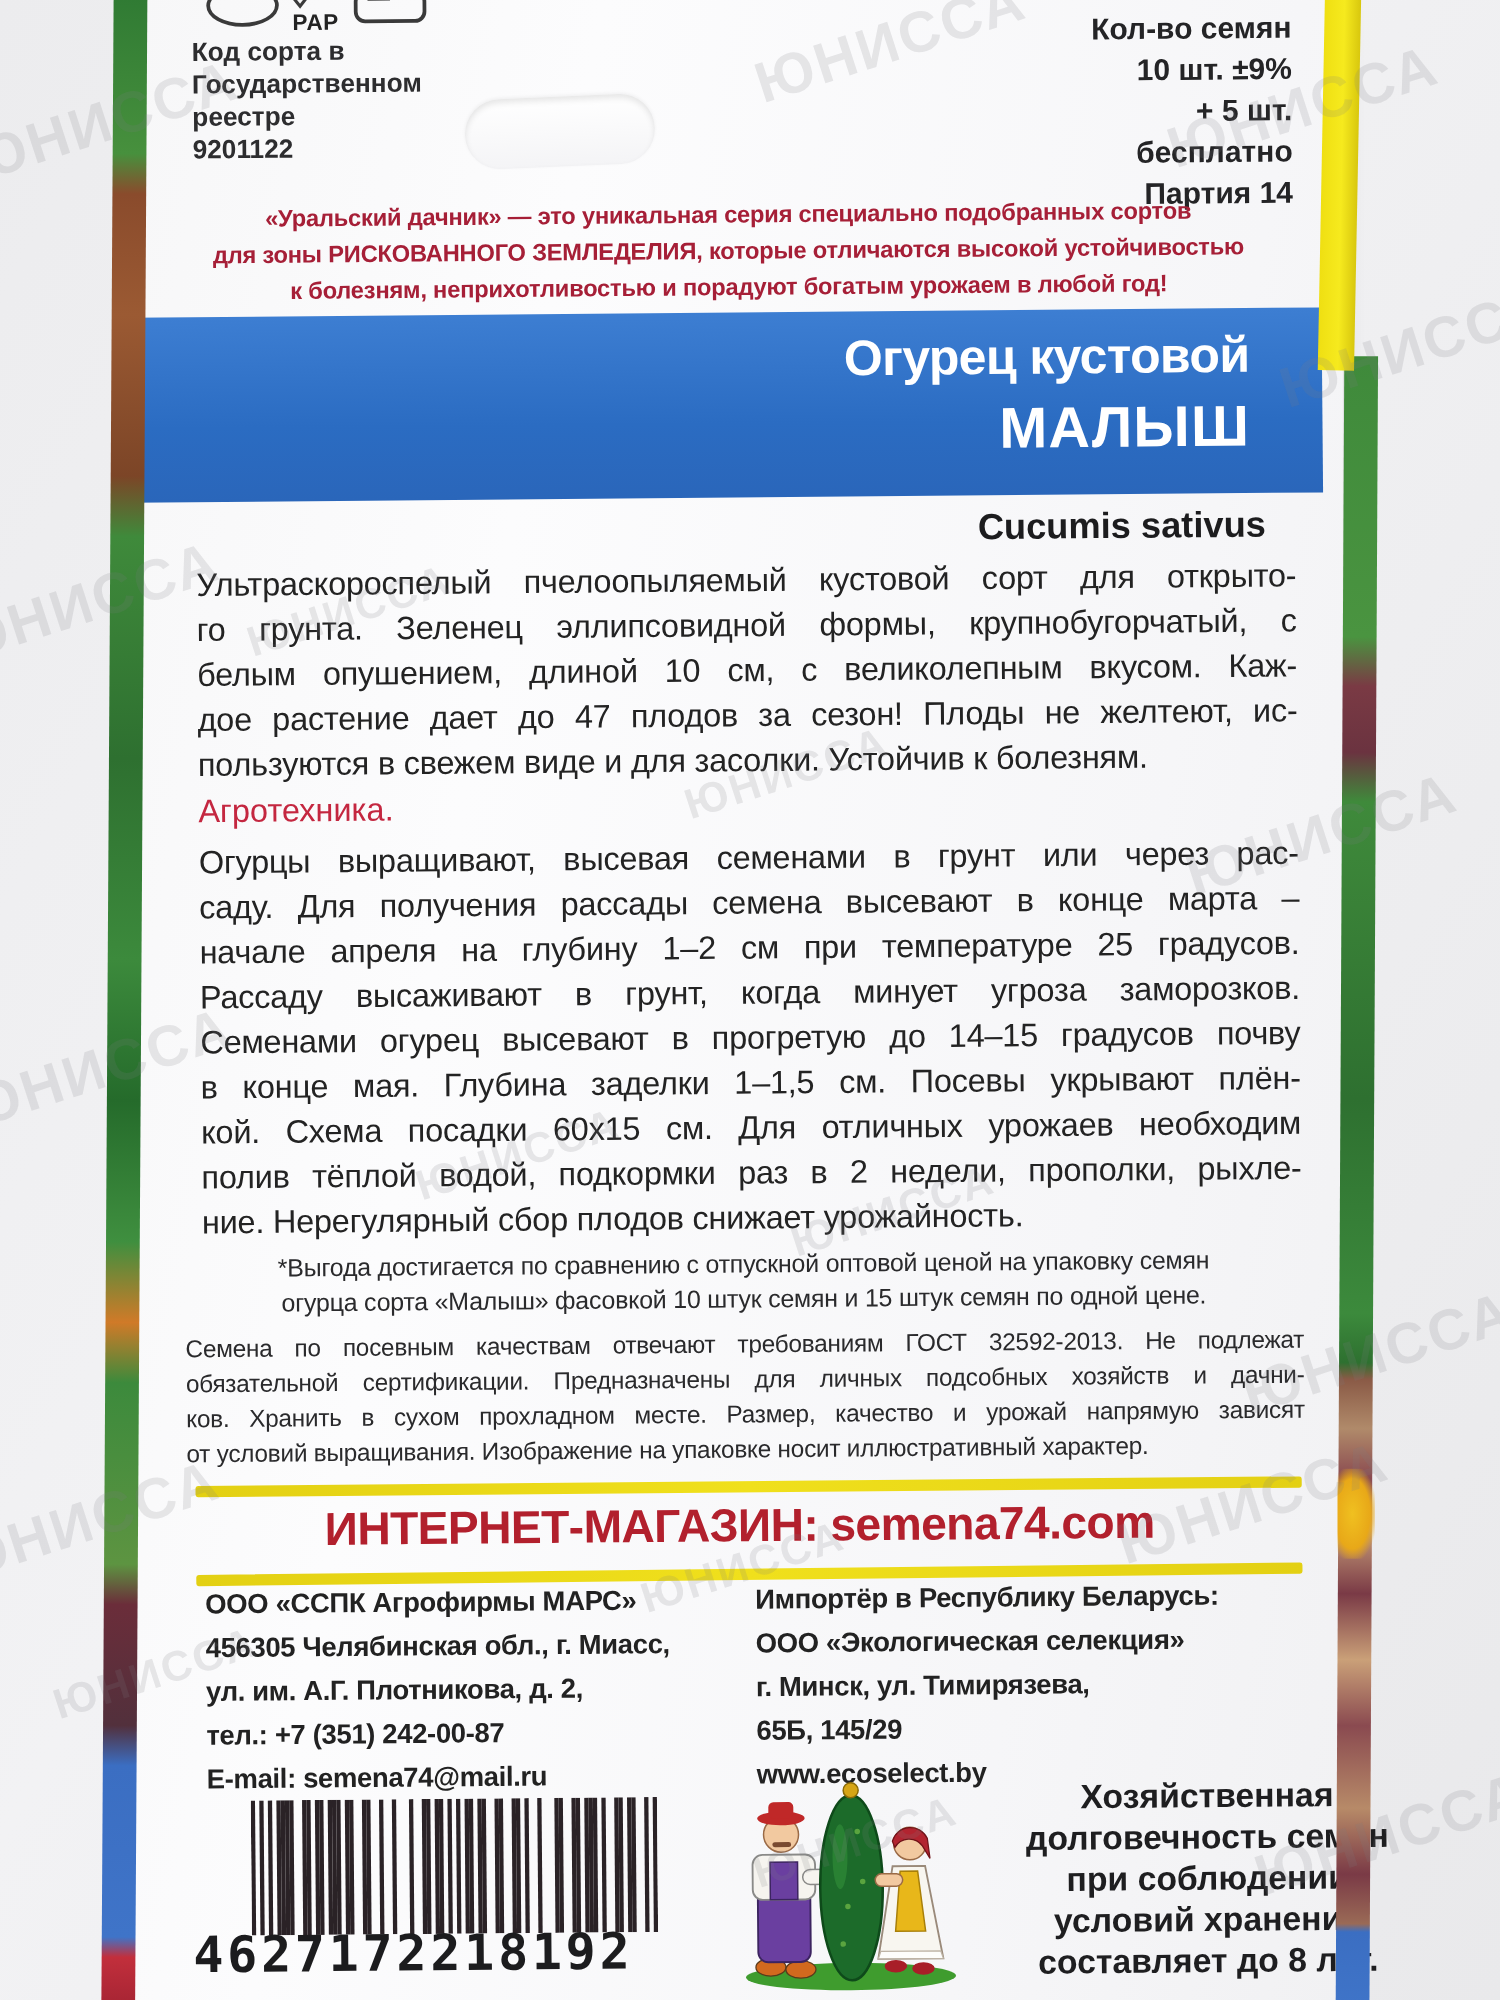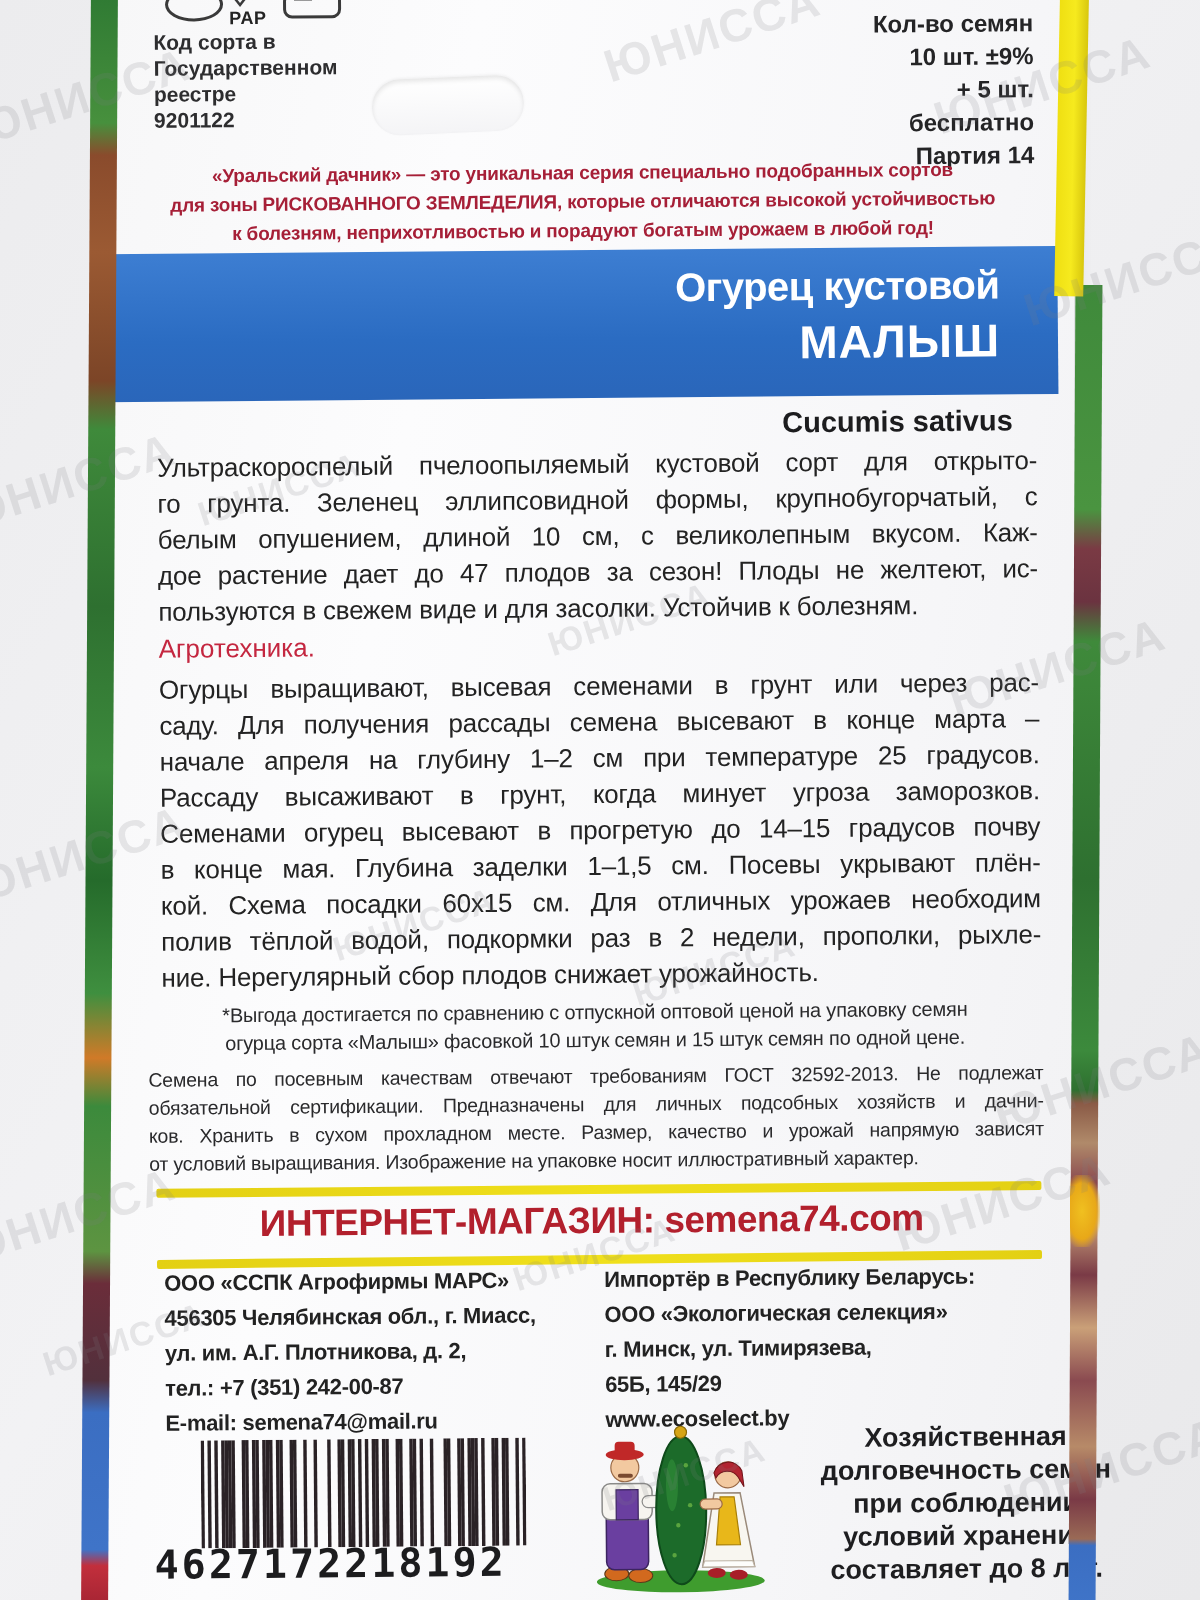--- a/index.html
+++ b/index.html
@@ -28,21 +28,21 @@
     background:linear-gradient(to right,#efdf12,#f6ea1e 55%,#d8c70e);}
   
   .packet{position:absolute;left:108px;top:0;width:966px;height:1600px;z-index:2;
     background:linear-gradient(100deg,#f7f7f8 0%,#fcfcfd 30%,#f6f6f8 75%,#f1f1f3 100%);
     box-shadow:0 0 18px rgba(0,0,0,.12);}
   .content{position:absolute;left:0;top:0;width:100%;height:100%;transform:rotate(-.5deg);color:#232323;}
   
   .arc-icon{position:absolute;left:64px;top:-16px;width:52px;height:28px;border:3px solid #3a3a3a;border-radius:50%;}
   .pap-tri{position:absolute;left:128px;top:-10px;width:0;height:0;border-left:11px solid transparent;border-right:11px solid transparent;border-top:14px solid #3a3a3a;}
   .pap-tri-in{position:absolute;left:132px;top:-9px;width:0;height:0;border-left:7px solid transparent;border-right:7px solid transparent;border-top:9px solid #f8f8f9;}
-  .pap-label{position:absolute;left:128px;top:5px;width:60px;text-align:left;font-weight:bold;font-size:18px;letter-spacing:.5px;}
+  .pap-label{position:absolute;left:110px;top:5px;width:60px;text-align:right;font-weight:bold;font-size:18px;letter-spacing:.5px;}
   .badge-icon{position:absolute;left:182px;top:-10px;width:52px;height:20px;border:3px solid #3a3a3a;border-radius:9px;}
   .badge-dash{position:absolute;left:8px;top:2px;width:18px;height:3px;background:#3a3a3a;}
   .hang-hole{position:absolute;left:270px;top:76px;width:152px;height:56px;border-radius:28px;
     background:linear-gradient(to bottom,#ffffff, #f4f4f6);transform:rotate(-2deg);
     box-shadow:inset 0 3px 5px rgba(0,0,0,.10), 0 -1px 3px rgba(0,0,0,.05);}
   
   .registry{position:absolute;left:52px;top:26px;font-size:21px;font-weight:bold;line-height:26px;color:#2d2d2f;}
   .qty{position:absolute;right:34px;top:10px;font-size:24px;font-weight:bold;line-height:33px;text-align:right;color:#242426;}
   .intro{position:absolute;left:40px;top:158px;width:880px;text-align:center;
     font-size:19px;font-weight:bold;line-height:29px;color:#a61f37;letter-spacing:-.2px;}

